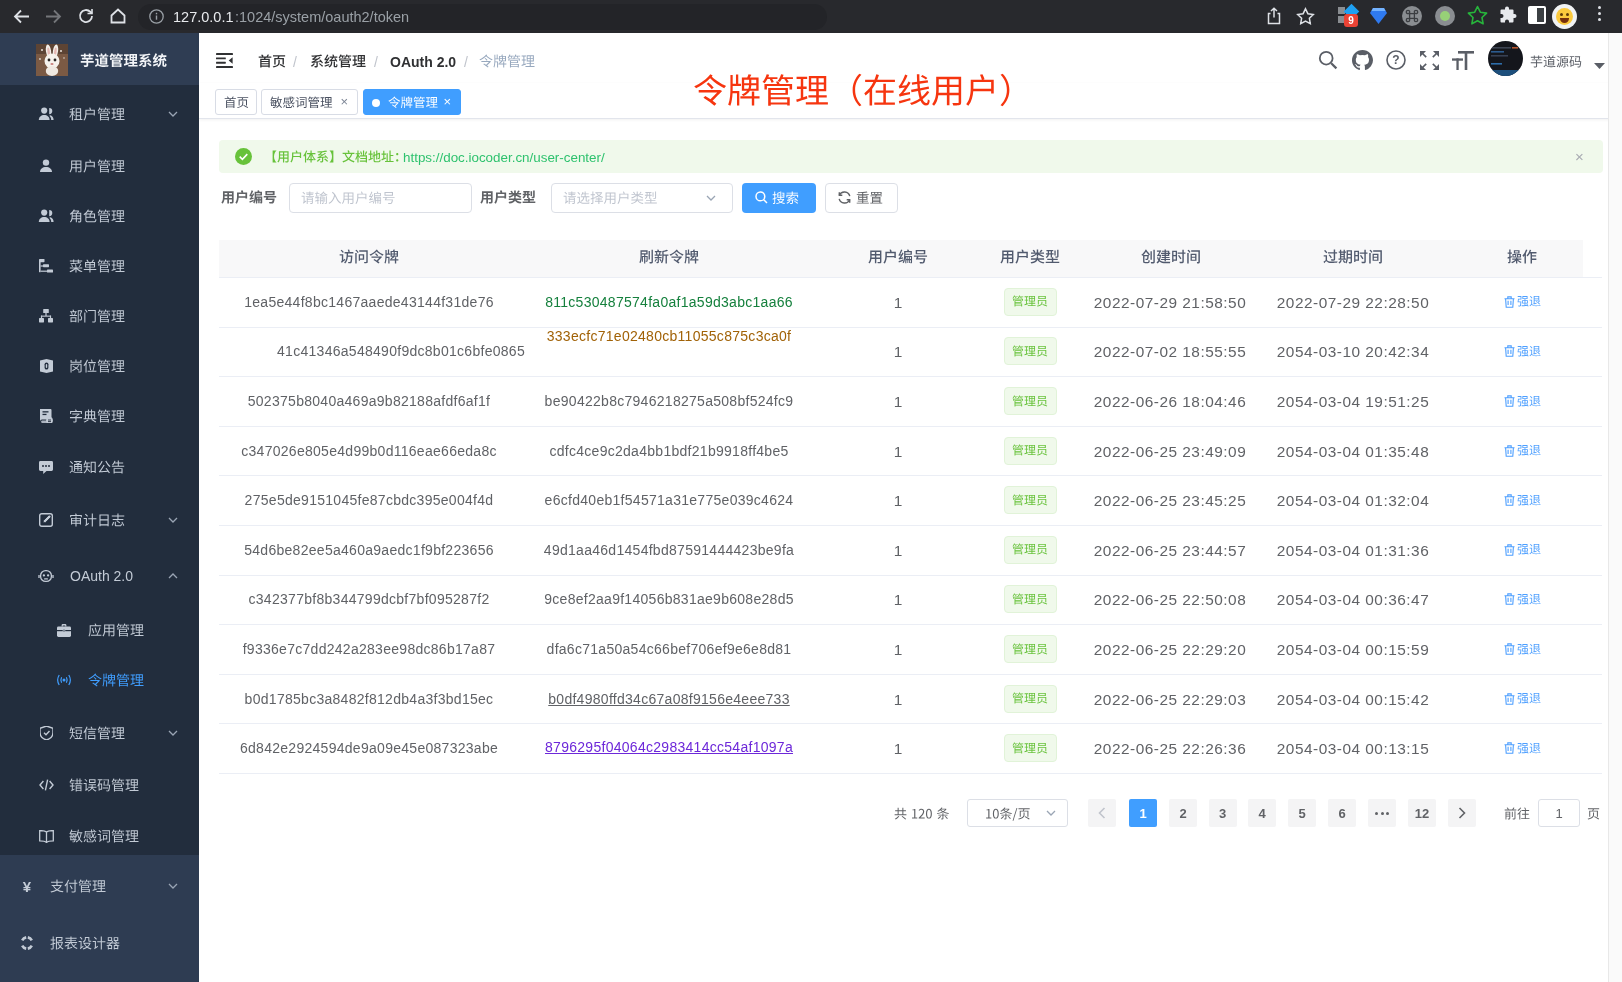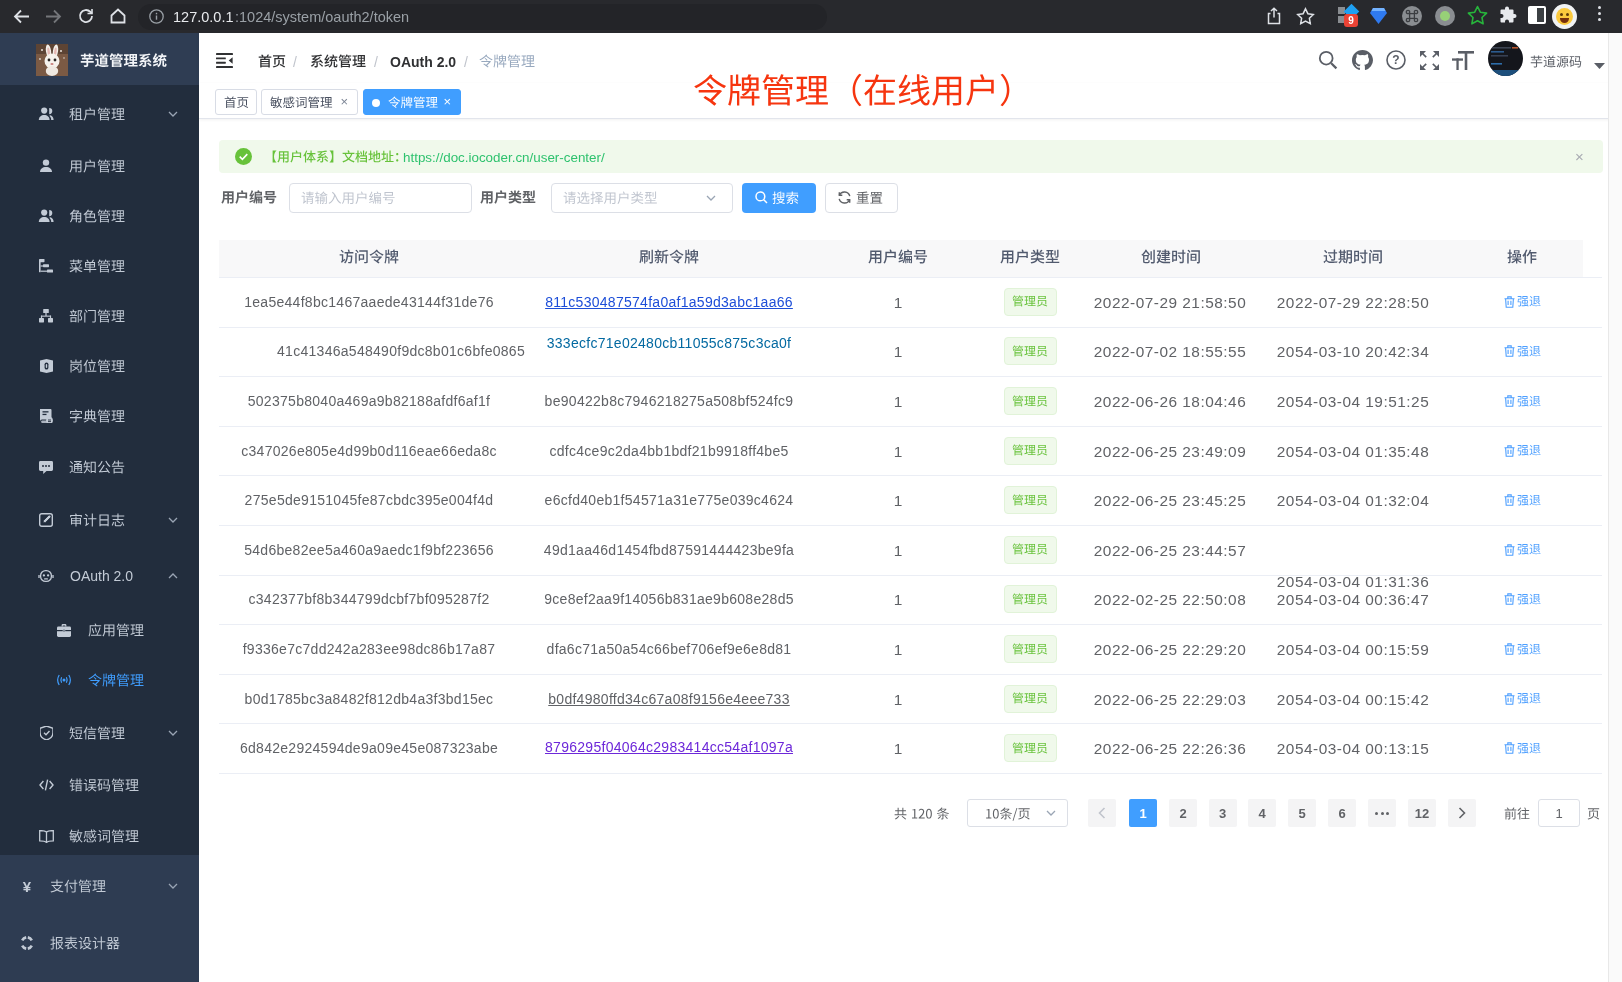--- a/index.html
+++ b/index.html
@@ -644,21 +644,21 @@
         </g>
       </svg></div>
     <div style="position:absolute;left:1506.5px;top:249.0px;width:30.0px;height:15.0px;line-height:0"><svg width="30.0" height="15.0" viewBox="0 0 30.0 15.0" style="overflow:visible">
         <g transform="translate(0,13.20) scale(0.015000,-0.015000)" fill="#515a6e">
           <path transform="translate(0.0,0)" d="M540 736H749V649H540ZM458 805V580H836V805ZM434 473H544V376H434ZM743 473H857V376H743ZM148 844V648H43V560H148V358C104 343 64 330 31 321L54 230L148 264V23C148 11 145 8 134 8C125 8 97 7 66 8C77 -16 88 -53 91 -76C144 -76 180 -73 204 -59C229 -45 237 -21 237 23V296L333 332L318 416L237 388V560H327V648H237V844ZM346 240V162H550C482 95 378 37 276 8C296 -9 322 -43 335 -65C432 -31 528 29 600 103V-86H690V107C751 38 833 -23 912 -57C926 -34 952 -1 972 15C886 44 795 101 737 162H955V240H690V309H935V539H669V311H620V539H362V309H600V240Z"></path>
           <path transform="translate(1000.0,0)" d="M521 833C473 688 393 542 304 450C325 435 362 402 376 385C425 439 472 510 514 588H570V-84H667V151H956V240H667V374H942V461H667V588H966V679H560C579 722 597 766 613 810ZM270 840C216 692 126 546 30 451C47 429 74 376 83 353C111 382 139 415 166 452V-83H262V601C300 669 334 741 362 812Z"></path>
         </g>
       </svg></div>
     <div style="position:absolute;left:219px;top:326.6px;width:1383px;height:1px;background:#ebeef5;"></div>
     <div style="position:absolute;left:369.0px;top:294.8px;transform:translateX(-50%);font:400 14.0px 'Liberation Sans',sans-serif;color:#606266;white-space:pre;letter-spacing:0.28px;line-height:1;">1ea5e44f8bc1467aaede43144f31de76</div>
-    <div style="position:absolute;left:669.0px;top:294.8px;transform:translateX(-50%);font:400 14.0px 'Liberation Sans',sans-serif;color:#1d4ed8;white-space:pre;letter-spacing:0.28px;line-height:1;text-decoration:underline;">811c530487574fa0af1a59d3abc1aa66</div>
+    <div style="position:absolute;left:669.0px;top:294.8px;transform:translateX(-50%);font:400 14.0px 'Liberation Sans',sans-serif;color:#15803d;white-space:pre;letter-spacing:0.28px;line-height:1;">811c530487574fa0af1a59d3abc1aa66</div>
     <div style="position:absolute;left:898.0px;top:294.8px;transform:translateX(-50%);font:400 15.4px 'Liberation Sans',sans-serif;color:#606266;white-space:pre;line-height:1;">1</div>
     <div style="position:absolute;left:1003.5px;top:287.8px;width:53px;height:28px;background:#f0f9eb;border:1px solid #e1f3d8;border-radius:4px;box-sizing:border-box;"></div>
     <div style="position:absolute;left:1012.0px;top:295.3px;width:36.0px;height:12.0px;line-height:0"><svg width="36.0" height="12.0" viewBox="0 0 36.0 12.0" style="overflow:visible">
         <g transform="translate(0,10.56) scale(0.012000,-0.012000)" fill="#67c23a">
           <path transform="translate(0.0,0)" d="M211 438V-81H287V-47H771V-79H845V168H287V237H792V438ZM771 12H287V109H771ZM440 623C451 603 462 580 471 559H101V394H174V500H839V394H915V559H548C539 584 522 614 507 637ZM287 380H719V294H287ZM167 844C142 757 98 672 43 616C62 607 93 590 108 580C137 613 164 656 189 703H258C280 666 302 621 311 592L375 614C367 638 350 672 331 703H484V758H214C224 782 233 806 240 830ZM590 842C572 769 537 699 492 651C510 642 541 626 554 616C575 640 595 669 612 702H683C713 665 742 618 755 589L816 616C805 640 784 672 761 702H940V758H638C648 781 656 805 663 829Z"></path>
           <path transform="translate(1000.0,0)" d="M476 540H629V411H476ZM694 540H847V411H694ZM476 728H629V601H476ZM694 728H847V601H694ZM318 22V-47H967V22H700V160H933V228H700V346H919V794H407V346H623V228H395V160H623V22ZM35 100 54 24C142 53 257 92 365 128L352 201L242 164V413H343V483H242V702H358V772H46V702H170V483H56V413H170V141C119 125 73 111 35 100Z"></path>
           <path transform="translate(2000.0,0)" d="M268 730H735V616H268ZM190 795V551H817V795ZM455 327V235C455 156 427 49 66 -22C83 -38 106 -67 115 -84C489 0 535 129 535 234V327ZM529 65C651 23 815 -42 898 -84L936 -20C850 21 685 82 566 120ZM155 461V92H232V391H776V99H856V461Z"></path>
         </g>
       </svg></div>
     <div style="position:absolute;left:1170.0px;top:294.8px;transform:translateX(-50%);font:400 15.4px 'Liberation Sans',sans-serif;color:#606266;white-space:pre;letter-spacing:0.50px;line-height:1;">2022-07-29 21:58:50</div>
@@ -669,21 +669,21 @@
       </g>
     </svg>
     <div style="position:absolute;left:1517.0px;top:295.3px;width:24.0px;height:12.0px;line-height:0"><svg width="24.0" height="12.0" viewBox="0 0 24.0 12.0" style="overflow:visible">
         <g transform="translate(0,10.56) scale(0.012000,-0.012000)" fill="#4d9fff">
           <path transform="translate(0.0,0)" d="M517 723H807V600H517ZM448 787V537H628V447H427V178H628V32L381 18L392 -55C519 -46 698 -33 871 -19C884 -44 894 -68 900 -88L965 -59C944 1 891 92 839 160L778 134C797 107 817 77 836 46L699 37V178H906V447H699V537H879V787ZM493 384H628V241H493ZM699 384H837V241H699ZM85 564C77 469 62 344 47 267H91L287 266C275 92 262 23 243 4C234 -6 225 -7 209 -7C192 -7 148 -6 103 -2C115 -21 123 -51 124 -72C170 -75 216 -75 240 -73C269 -71 288 -64 305 -43C333 -13 348 74 361 302C363 312 364 335 364 335H127C133 384 140 441 146 495H368V787H58V718H298V564Z"></path>
           <path transform="translate(1000.0,0)" d="M80 760C135 711 199 641 227 595L288 640C257 686 191 753 138 800ZM780 580V483H467V580ZM780 639H467V733H780ZM384 83C404 96 435 107 644 166C642 180 640 209 641 229L467 184V420H853V795H391V216C391 174 367 154 350 145C362 131 379 101 384 83ZM560 350C667 273 796 160 856 86L912 130C878 170 825 219 767 267C821 298 882 339 933 378L873 422C835 388 773 341 719 306C683 336 646 364 611 388ZM259 484H52V414H188V105C143 88 92 48 41 -2L87 -64C141 -3 193 50 229 50C252 50 284 21 326 -3C395 -43 482 -53 600 -53C696 -53 871 -47 943 -43C945 -22 956 13 964 32C867 21 718 14 602 14C493 14 407 21 342 56C304 78 281 97 259 107Z"></path>
         </g>
       </svg></div>
     <div style="position:absolute;left:219px;top:376.2px;width:1383px;height:1px;background:#ebeef5;"></div>
     <div style="position:absolute;left:369.0px;top:344.4px;transform:translateX(-50%);font:400 14.0px 'Liberation Sans',sans-serif;color:#606266;white-space:pre;letter-spacing:0.28px;line-height:1;margin-left:32px;">41c41346a548490f9dc8b01c6bfe0865</div>
-    <div style="position:absolute;left:669.0px;top:336px;transform:translateX(-50%);font:400 14.0px 'Liberation Sans',sans-serif;color:#0369a1;white-space:pre;letter-spacing:0.28px;line-height:1;">333ecfc71e02480cb11055c875c3ca0f</div>
+    <div style="position:absolute;left:669.0px;top:329px;transform:translateX(-50%);font:400 14.0px 'Liberation Sans',sans-serif;color:#a16207;white-space:pre;letter-spacing:0.28px;line-height:1;">333ecfc71e02480cb11055c875c3ca0f</div>
     <div style="position:absolute;left:898.0px;top:344.4px;transform:translateX(-50%);font:400 15.4px 'Liberation Sans',sans-serif;color:#606266;white-space:pre;line-height:1;">1</div>
     <div style="position:absolute;left:1003.5px;top:337.4px;width:53px;height:28px;background:#f0f9eb;border:1px solid #e1f3d8;border-radius:4px;box-sizing:border-box;"></div>
     <div style="position:absolute;left:1012.0px;top:344.9px;width:36.0px;height:12.0px;line-height:0"><svg width="36.0" height="12.0" viewBox="0 0 36.0 12.0" style="overflow:visible">
         <g transform="translate(0,10.56) scale(0.012000,-0.012000)" fill="#67c23a">
           <path transform="translate(0.0,0)" d="M211 438V-81H287V-47H771V-79H845V168H287V237H792V438ZM771 12H287V109H771ZM440 623C451 603 462 580 471 559H101V394H174V500H839V394H915V559H548C539 584 522 614 507 637ZM287 380H719V294H287ZM167 844C142 757 98 672 43 616C62 607 93 590 108 580C137 613 164 656 189 703H258C280 666 302 621 311 592L375 614C367 638 350 672 331 703H484V758H214C224 782 233 806 240 830ZM590 842C572 769 537 699 492 651C510 642 541 626 554 616C575 640 595 669 612 702H683C713 665 742 618 755 589L816 616C805 640 784 672 761 702H940V758H638C648 781 656 805 663 829Z"></path>
           <path transform="translate(1000.0,0)" d="M476 540H629V411H476ZM694 540H847V411H694ZM476 728H629V601H476ZM694 728H847V601H694ZM318 22V-47H967V22H700V160H933V228H700V346H919V794H407V346H623V228H395V160H623V22ZM35 100 54 24C142 53 257 92 365 128L352 201L242 164V413H343V483H242V702H358V772H46V702H170V483H56V413H170V141C119 125 73 111 35 100Z"></path>
           <path transform="translate(2000.0,0)" d="M268 730H735V616H268ZM190 795V551H817V795ZM455 327V235C455 156 427 49 66 -22C83 -38 106 -67 115 -84C489 0 535 129 535 234V327ZM529 65C651 23 815 -42 898 -84L936 -20C850 21 685 82 566 120ZM155 461V92H232V391H776V99H856V461Z"></path>
         </g>
       </svg></div>
     <div style="position:absolute;left:1170.0px;top:344.4px;transform:translateX(-50%);font:400 15.4px 'Liberation Sans',sans-serif;color:#606266;white-space:pre;letter-spacing:0.50px;line-height:1;">2022-07-02 18:55:55</div>
@@ -780,21 +780,21 @@
     <div style="position:absolute;left:898.0px;top:542.8px;transform:translateX(-50%);font:400 15.4px 'Liberation Sans',sans-serif;color:#606266;white-space:pre;line-height:1;">1</div>
     <div style="position:absolute;left:1003.5px;top:535.8px;width:53px;height:28px;background:#f0f9eb;border:1px solid #e1f3d8;border-radius:4px;box-sizing:border-box;"></div>
     <div style="position:absolute;left:1012.0px;top:543.3px;width:36.0px;height:12.0px;line-height:0"><svg width="36.0" height="12.0" viewBox="0 0 36.0 12.0" style="overflow:visible">
         <g transform="translate(0,10.56) scale(0.012000,-0.012000)" fill="#67c23a">
           <path transform="translate(0.0,0)" d="M211 438V-81H287V-47H771V-79H845V168H287V237H792V438ZM771 12H287V109H771ZM440 623C451 603 462 580 471 559H101V394H174V500H839V394H915V559H548C539 584 522 614 507 637ZM287 380H719V294H287ZM167 844C142 757 98 672 43 616C62 607 93 590 108 580C137 613 164 656 189 703H258C280 666 302 621 311 592L375 614C367 638 350 672 331 703H484V758H214C224 782 233 806 240 830ZM590 842C572 769 537 699 492 651C510 642 541 626 554 616C575 640 595 669 612 702H683C713 665 742 618 755 589L816 616C805 640 784 672 761 702H940V758H638C648 781 656 805 663 829Z"></path>
           <path transform="translate(1000.0,0)" d="M476 540H629V411H476ZM694 540H847V411H694ZM476 728H629V601H476ZM694 728H847V601H694ZM318 22V-47H967V22H700V160H933V228H700V346H919V794H407V346H623V228H395V160H623V22ZM35 100 54 24C142 53 257 92 365 128L352 201L242 164V413H343V483H242V702H358V772H46V702H170V483H56V413H170V141C119 125 73 111 35 100Z"></path>
           <path transform="translate(2000.0,0)" d="M268 730H735V616H268ZM190 795V551H817V795ZM455 327V235C455 156 427 49 66 -22C83 -38 106 -67 115 -84C489 0 535 129 535 234V327ZM529 65C651 23 815 -42 898 -84L936 -20C850 21 685 82 566 120ZM155 461V92H232V391H776V99H856V461Z"></path>
         </g>
       </svg></div>
     <div style="position:absolute;left:1170.0px;top:542.8px;transform:translateX(-50%);font:400 15.4px 'Liberation Sans',sans-serif;color:#606266;white-space:pre;letter-spacing:0.50px;line-height:1;">2022-06-25 23:44:57</div>
-    <div style="position:absolute;left:1353.0px;top:542.8px;transform:translateX(-50%);font:400 15.4px 'Liberation Sans',sans-serif;color:#606266;white-space:pre;letter-spacing:0.50px;line-height:1;margin-top:31px;">2054-03-04 01:31:36</div>
+    <div style="position:absolute;left:1353.0px;top:542.8px;transform:translateX(-50%);font:400 15.4px 'Liberation Sans',sans-serif;color:#606266;white-space:pre;letter-spacing:0.50px;line-height:1;">2054-03-04 01:31:36</div>
     <svg style="position:absolute;left:1504px;top:543.8px" width="11" height="12" viewBox="0 0 11 12">
       <g fill="none" stroke="#4d9fff" stroke-width="1.1">
         <path d="M0.5 2.8h10M3.8 2.8V0.9h3.4v1.9M1.6 2.8l.6 8.4h6.6l.6-8.4M4.1 4.8v4.2M6.9 4.8v4.2"></path>
       </g>
     </svg>
     <div style="position:absolute;left:1517.0px;top:543.3px;width:24.0px;height:12.0px;line-height:0"><svg width="24.0" height="12.0" viewBox="0 0 24.0 12.0" style="overflow:visible">
         <g transform="translate(0,10.56) scale(0.012000,-0.012000)" fill="#4d9fff">
           <path transform="translate(0.0,0)" d="M517 723H807V600H517ZM448 787V537H628V447H427V178H628V32L381 18L392 -55C519 -46 698 -33 871 -19C884 -44 894 -68 900 -88L965 -59C944 1 891 92 839 160L778 134C797 107 817 77 836 46L699 37V178H906V447H699V537H879V787ZM493 384H628V241H493ZM699 384H837V241H699ZM85 564C77 469 62 344 47 267H91L287 266C275 92 262 23 243 4C234 -6 225 -7 209 -7C192 -7 148 -6 103 -2C115 -21 123 -51 124 -72C170 -75 216 -75 240 -73C269 -71 288 -64 305 -43C333 -13 348 74 361 302C363 312 364 335 364 335H127C133 384 140 441 146 495H368V787H58V718H298V564Z"></path>
           <path transform="translate(1000.0,0)" d="M80 760C135 711 199 641 227 595L288 640C257 686 191 753 138 800ZM780 580V483H467V580ZM780 639H467V733H780ZM384 83C404 96 435 107 644 166C642 180 640 209 641 229L467 184V420H853V795H391V216C391 174 367 154 350 145C362 131 379 101 384 83ZM560 350C667 273 796 160 856 86L912 130C878 170 825 219 767 267C821 298 882 339 933 378L873 422C835 388 773 341 719 306C683 336 646 364 611 388ZM259 484H52V414H188V105C143 88 92 48 41 -2L87 -64C141 -3 193 50 229 50C252 50 284 21 326 -3C395 -43 482 -53 600 -53C696 -53 871 -47 943 -43C945 -22 956 13 964 32C867 21 718 14 602 14C493 14 407 21 342 56C304 78 281 97 259 107Z"></path>
         </g>
@@ -804,21 +804,21 @@
     <div style="position:absolute;left:669.0px;top:592.4px;transform:translateX(-50%);font:400 14.0px 'Liberation Sans',sans-serif;color:#606266;white-space:pre;letter-spacing:0.28px;line-height:1;">9ce8ef2aa9f14056b831ae9b608e28d5</div>
     <div style="position:absolute;left:898.0px;top:592.4px;transform:translateX(-50%);font:400 15.4px 'Liberation Sans',sans-serif;color:#606266;white-space:pre;line-height:1;">1</div>
     <div style="position:absolute;left:1003.5px;top:585.4px;width:53px;height:28px;background:#f0f9eb;border:1px solid #e1f3d8;border-radius:4px;box-sizing:border-box;"></div>
     <div style="position:absolute;left:1012.0px;top:592.9px;width:36.0px;height:12.0px;line-height:0"><svg width="36.0" height="12.0" viewBox="0 0 36.0 12.0" style="overflow:visible">
         <g transform="translate(0,10.56) scale(0.012000,-0.012000)" fill="#67c23a">
           <path transform="translate(0.0,0)" d="M211 438V-81H287V-47H771V-79H845V168H287V237H792V438ZM771 12H287V109H771ZM440 623C451 603 462 580 471 559H101V394H174V500H839V394H915V559H548C539 584 522 614 507 637ZM287 380H719V294H287ZM167 844C142 757 98 672 43 616C62 607 93 590 108 580C137 613 164 656 189 703H258C280 666 302 621 311 592L375 614C367 638 350 672 331 703H484V758H214C224 782 233 806 240 830ZM590 842C572 769 537 699 492 651C510 642 541 626 554 616C575 640 595 669 612 702H683C713 665 742 618 755 589L816 616C805 640 784 672 761 702H940V758H638C648 781 656 805 663 829Z"></path>
           <path transform="translate(1000.0,0)" d="M476 540H629V411H476ZM694 540H847V411H694ZM476 728H629V601H476ZM694 728H847V601H694ZM318 22V-47H967V22H700V160H933V228H700V346H919V794H407V346H623V228H395V160H623V22ZM35 100 54 24C142 53 257 92 365 128L352 201L242 164V413H343V483H242V702H358V772H46V702H170V483H56V413H170V141C119 125 73 111 35 100Z"></path>
           <path transform="translate(2000.0,0)" d="M268 730H735V616H268ZM190 795V551H817V795ZM455 327V235C455 156 427 49 66 -22C83 -38 106 -67 115 -84C489 0 535 129 535 234V327ZM529 65C651 23 815 -42 898 -84L936 -20C850 21 685 82 566 120ZM155 461V92H232V391H776V99H856V461Z"></path>
         </g>
       </svg></div>
-    <div style="position:absolute;left:1170.0px;top:592.4px;transform:translateX(-50%);font:400 15.4px 'Liberation Sans',sans-serif;color:#606266;white-space:pre;letter-spacing:0.50px;line-height:1;">2022-02-25 22:50:08</div>
+    <div style="position:absolute;left:1170.0px;top:592.4px;transform:translateX(-50%);font:400 15.4px 'Liberation Sans',sans-serif;color:#606266;white-space:pre;letter-spacing:0.50px;line-height:1;">2022-06-25 22:50:08</div>
     <div style="position:absolute;left:1353.0px;top:592.4px;transform:translateX(-50%);font:400 15.4px 'Liberation Sans',sans-serif;color:#606266;white-space:pre;letter-spacing:0.50px;line-height:1;">2054-03-04 00:36:47</div>
     <svg style="position:absolute;left:1504px;top:593.4px" width="11" height="12" viewBox="0 0 11 12">
       <g fill="none" stroke="#4d9fff" stroke-width="1.1">
         <path d="M0.5 2.8h10M3.8 2.8V0.9h3.4v1.9M1.6 2.8l.6 8.4h6.6l.6-8.4M4.1 4.8v4.2M6.9 4.8v4.2"></path>
       </g>
     </svg>
     <div style="position:absolute;left:1517.0px;top:592.9px;width:24.0px;height:12.0px;line-height:0"><svg width="24.0" height="12.0" viewBox="0 0 24.0 12.0" style="overflow:visible">
         <g transform="translate(0,10.56) scale(0.012000,-0.012000)" fill="#4d9fff">
           <path transform="translate(0.0,0)" d="M517 723H807V600H517ZM448 787V537H628V447H427V178H628V32L381 18L392 -55C519 -46 698 -33 871 -19C884 -44 894 -68 900 -88L965 -59C944 1 891 92 839 160L778 134C797 107 817 77 836 46L699 37V178H906V447H699V537H879V787ZM493 384H628V241H493ZM699 384H837V241H699ZM85 564C77 469 62 344 47 267H91L287 266C275 92 262 23 243 4C234 -6 225 -7 209 -7C192 -7 148 -6 103 -2C115 -21 123 -51 124 -72C170 -75 216 -75 240 -73C269 -71 288 -64 305 -43C333 -13 348 74 361 302C363 312 364 335 364 335H127C133 384 140 441 146 495H368V787H58V718H298V564Z"></path>
           <path transform="translate(1000.0,0)" d="M80 760C135 711 199 641 227 595L288 640C257 686 191 753 138 800ZM780 580V483H467V580ZM780 639H467V733H780ZM384 83C404 96 435 107 644 166C642 180 640 209 641 229L467 184V420H853V795H391V216C391 174 367 154 350 145C362 131 379 101 384 83ZM560 350C667 273 796 160 856 86L912 130C878 170 825 219 767 267C821 298 882 339 933 378L873 422C835 388 773 341 719 306C683 336 646 364 611 388ZM259 484H52V414H188V105C143 88 92 48 41 -2L87 -64C141 -3 193 50 229 50C252 50 284 21 326 -3C395 -43 482 -53 600 -53C696 -53 871 -47 943 -43C945 -22 956 13 964 32C867 21 718 14 602 14C493 14 407 21 342 56C304 78 281 97 259 107Z"></path>

